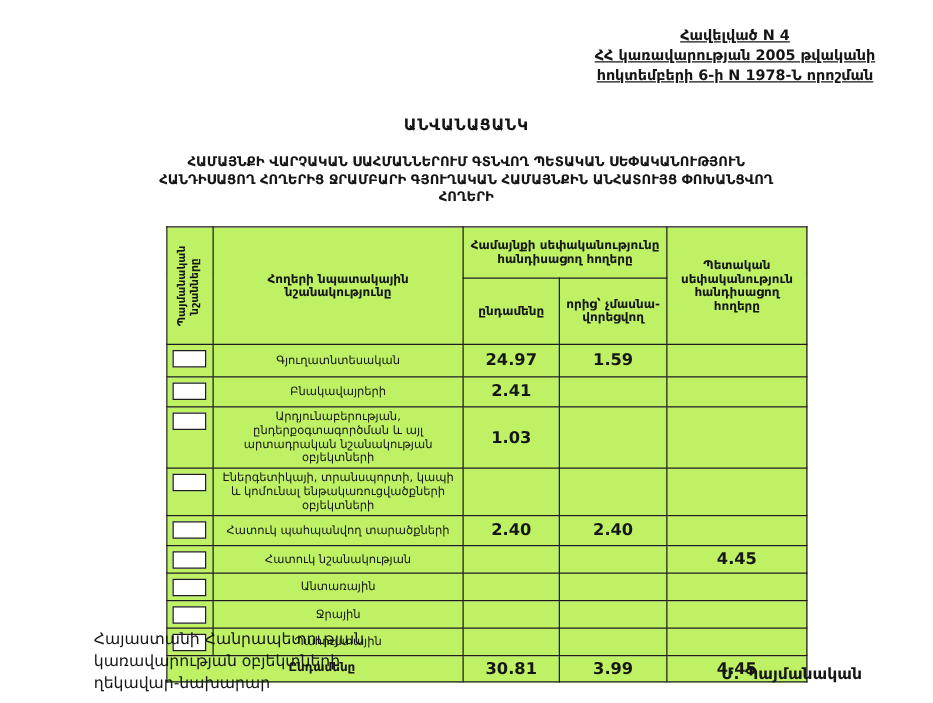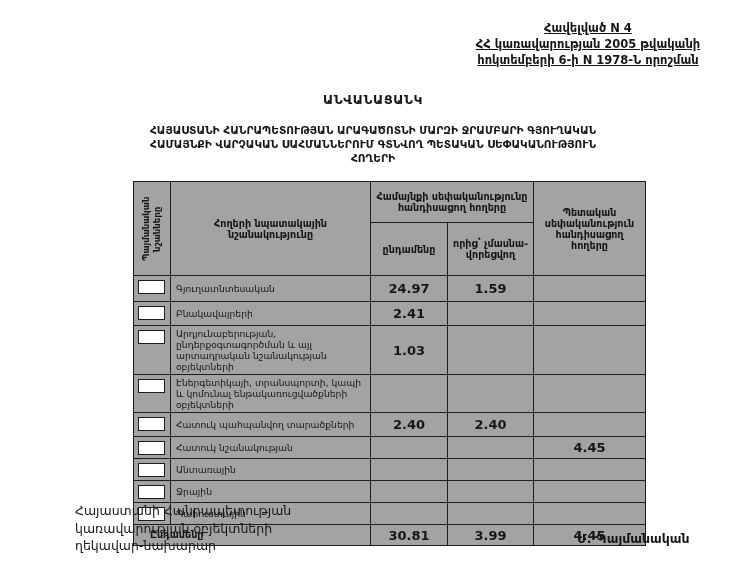--- a/index.html
+++ b/index.html
@@ -19,26 +19,26 @@
   
   .titleblock{
     position:absolute;top:92px;left:40px;width:666px;
     text-align:center;font-weight:bold;
   }
   .titleblock .main{font-size:12.5px;letter-spacing:.6px;margin-bottom:16px;}
   .titleblock .sub{font-size:10.6px;line-height:1.34;}
   
   .table-wrap{position:absolute;top:181px;left:133px;}
   table{border-collapse:collapse;width:512px;table-layout:fixed;}
-  th,td{border:1.5px solid #1d1d1d;background:#a3a3a3;}
+  th,td{border:1.5px solid #1d1d1d;background:#bef264;}
   th{font-size:9.6px;font-weight:bold;padding:2px 3px;vertical-align:middle;text-align:center;}
   thead tr.h1 th{height:36px;}
   thead tr.h2 th{height:48px;}
   td.sym{vertical-align:top;}
-  td.label{font-size:9.2px;padding:2px 5px;text-align:left;vertical-align:middle;line-height:1.2;}
+  td.label{font-size:9.2px;padding:2px 5px;text-align:center;vertical-align:middle;line-height:1.2;}
   td.num{font-size:13px;font-weight:bold;text-align:center;vertical-align:middle;}
   .vtext{
     writing-mode:vertical-rl;transform:rotate(180deg);
     font-size:8.6px;line-height:1.25;margin:0 auto;max-height:82px;
     font-weight:bold;white-space:normal;
   }
   .box{width:25px;height:12px;border:1.3px solid #1d1d1d;margin:3px 0 2px 3px;background:#fff;}
   tr.r1 td{height:21px;} tr.r2 td{height:19px;}
   tr.r5 td{height:19px;} tr.r6 td{height:17px;margin-left:26px;}
   tr.r7 td{height:16px;} tr.r8 td{height:14px;} tr.r9 td{height:14px;}
@@ -59,22 +59,22 @@
 
 <div class="annex">
   <div>Հավելված N 4</div>
   <div>ՀՀ կառավարության 2005 թվականի</div>
   <div>հոկտեմբերի 6-ի N 1978-Ն որոշման</div>
 </div>
 
 <div class="titleblock">
   <div class="main">ԱՆՎԱՆԱՑԱՆԿ</div>
   <div class="sub">
-    <div>ՀԱՅԱՍՏԱՆԻ ՀԱՆՐԱՊԵՏՈՒԹՅԱՆ ԱՐԱԳԱԾՈՏՆԻ ՄԱՐԶԻ ՋՐԱՄԲԱՐԻ ԳՅՈՒՂԱԿԱՆ</div>
     <div>ՀԱՄԱՅՆՔԻ ՎԱՐՉԱԿԱՆ ՍԱՀՄԱՆՆԵՐՈՒՄ ԳՏՆՎՈՂ ՊԵՏԱԿԱՆ ՍԵՓԱԿԱՆՈՒԹՅՈՒՆ</div>
+    <div>ՀԱՆԴԻՍԱՑՈՂ ՀՈՂԵՐԻՑ ՋՐԱՄԲԱՐԻ ԳՅՈՒՂԱԿԱՆ ՀԱՄԱՅՆՔԻՆ ԱՆՀԱՏՈՒՅՑ ՓՈԽԱՆՑՎՈՂ</div>
     <div>ՀՈՂԵՐԻ</div>
   </div>
 </div>
 
 <div class="table-wrap">
   <table>
     <colgroup>
       <col style="width:37px">
         <col style="width:200px">
         <col style="width:77px">

